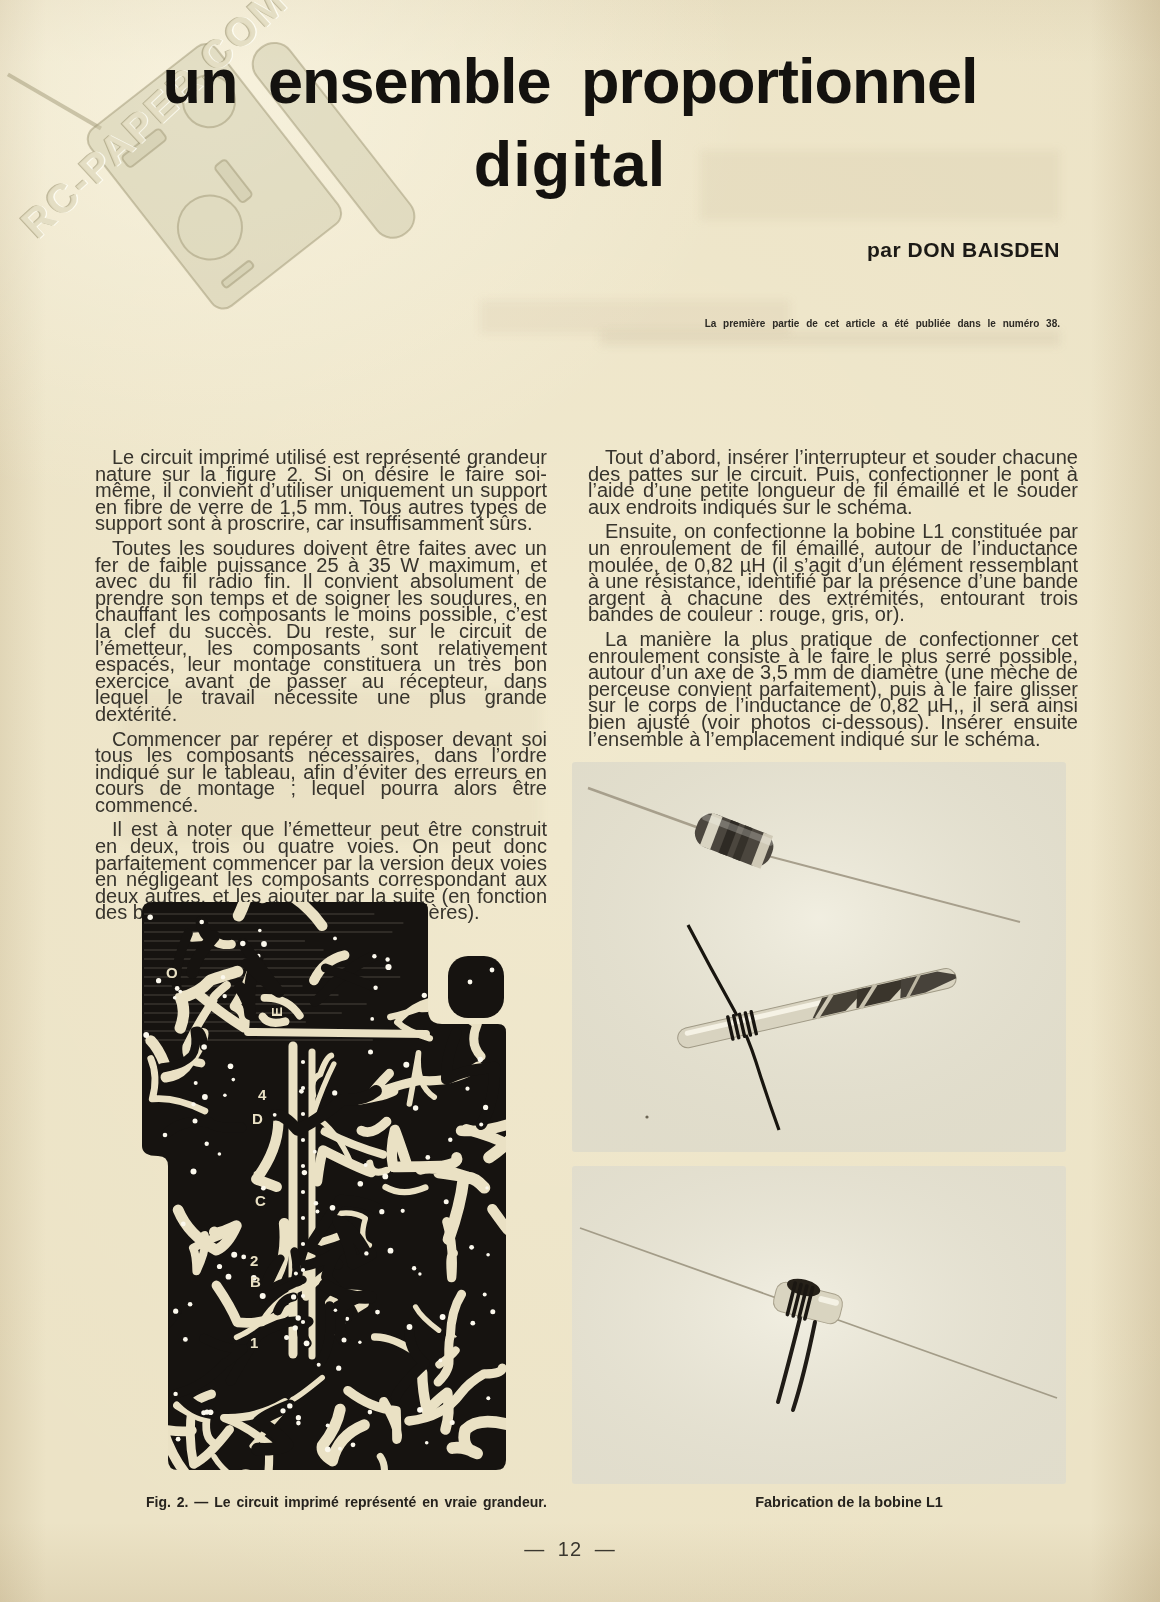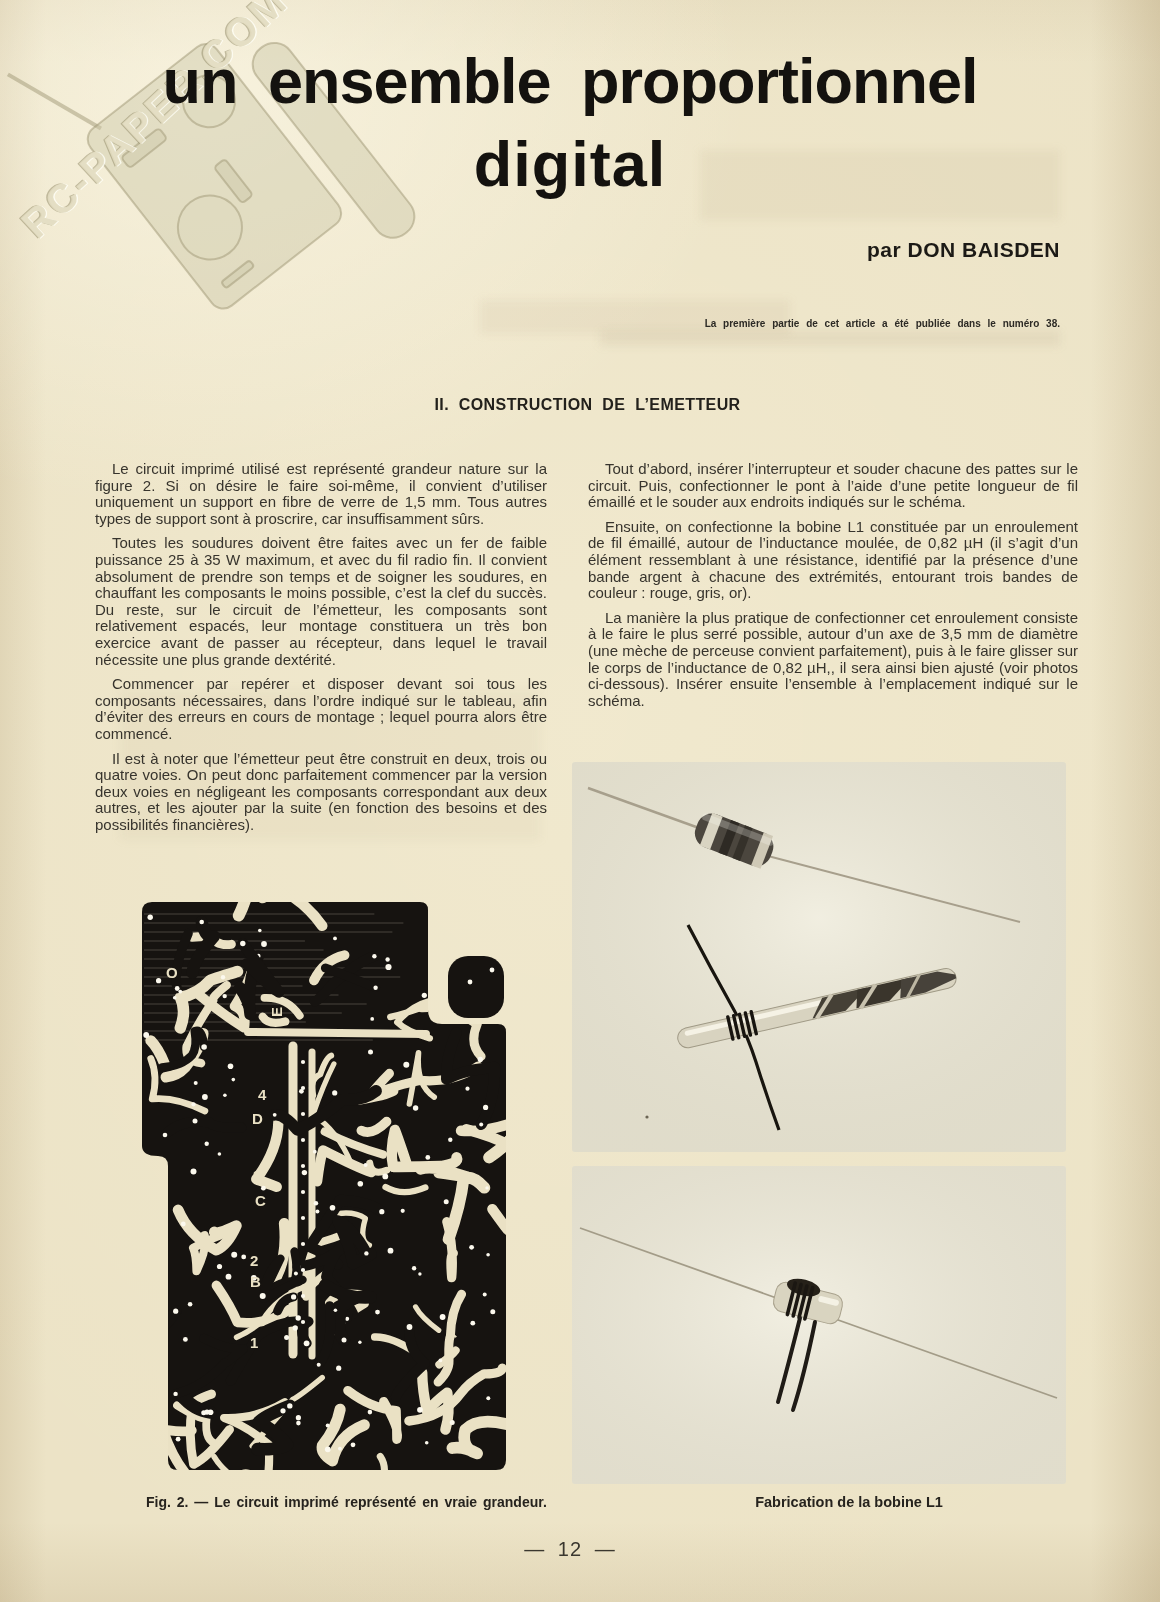--- a/index.html
+++ b/index.html
@@ -25,21 +25,21 @@
     text-shadow:1px 1px 0 rgba(255,255,248,.8), -1px -1px 0 rgba(150,142,108,.55);
   }
   
   .title{position:absolute;top:50px;left:0;width:1140px;text-align:center;color:#14120f;}
   .title .l1{font-size:63px;font-weight:bold;letter-spacing:-1px;word-spacing:14px;line-height:1;}
   .title .l2{font-size:63px;font-weight:bold;letter-spacing:1px;line-height:1;margin-top:20px;}
   .byline{position:absolute;top:238px;right:100px;font-size:21px;font-weight:bold;letter-spacing:.5px;color:#1c1a16;}
   .intro{position:absolute;top:306px;right:100px;font-size:10px;font-weight:bold;word-spacing:4px;color:#2c2a25;margin-top:12px;}
   .sect{position:absolute;top:396px;left:95px;width:985px;text-align:center;font-size:16px;font-weight:bold;letter-spacing:.4px;word-spacing:5px;color:#23211c;}
   
-  .col{position:absolute;top:461px;font-size:15px;line-height:16.6px;text-align:justify;color:#37342d;}
+  .col{position:absolute;top:449px;font-size:20px;line-height:16.6px;text-align:justify;color:#37342d;}
   .col p{margin:0 0 8px 0;text-indent:17px;}
   .col-left{left:95px;width:452px;}
   .col-right{left:588px;width:490px;}
   
   .fig2{position:absolute;left:128px;top:882px;width:384px;height:596px;}
   .fig2-caption{position:absolute;left:110px;top:1494px;width:470px;font-size:14px;font-weight:bold;color:#26231e;word-spacing:2px;padding-left:36px;}
   
   .photo{position:absolute;border-radius:3px;overflow:hidden;}
   .photo1{left:572px;top:762px;width:494px;height:390px;}
   .photo2{left:572px;top:1166px;width:494px;height:318px;}
@@ -71,21 +71,20 @@
     </svg>
     <div class="wm-text">RC-PAPER.COM</div>
   </div>
 
   <div class="title">
     <div class="l1">un ensemble proportionnel</div>
     <div class="l2">digital</div>
   </div>
   <div class="byline">par DON BAISDEN</div>
   <div class="intro">La première partie de cet article a été publiée dans le numéro 38.</div>
-  <div class="sect">II. CONSTRUCTION DE L’EMETTEUR</div>
 
   <div class="col col-left">
     <p>Le circuit imprimé utilisé est représenté grandeur nature sur la figure 2. Si on désire le faire soi-même, il convient d’utiliser uniquement un support en fibre de verre de 1,5 mm. Tous autres types de support sont à proscrire, car insuffisamment sûrs.</p>
     <p>Toutes les soudures doivent être faites avec un fer de faible puissance 25 à 35 W maximum, et avec du fil radio fin. Il convient absolument de prendre son temps et de soigner les soudures, en chauffant les composants le moins possible, c’est la clef du succès. Du reste, sur le circuit de l’émetteur, les composants sont relativement espacés, leur montage constituera un très bon exercice avant de passer au récepteur, dans lequel le travail nécessite une plus grande dextérité.</p>
     <p>Commencer par repérer et disposer devant soi tous les composants nécessaires, dans l’ordre indiqué sur le tableau, afin d’éviter des erreurs en cours de montage ; lequel pourra alors être commencé.</p>
     <p>Il est à noter que l’émetteur peut être construit en deux, trois ou quatre voies. On peut donc parfaitement commencer par la version deux voies en négligeant les composants correspondant aux deux autres, et les ajouter par la suite (en fonction des besoins et des possibilités financières).</p>
   </div>
   <div class="col col-right">
     <p>Tout d’abord, insérer l’interrupteur et souder chacune des pattes sur le circuit. Puis, confectionner le pont à l’aide d’une petite longueur de fil émaillé et le souder aux endroits indiqués sur le schéma.</p>
     <p>Ensuite, on confectionne la bobine L1 constituée par un enroulement de fil émaillé, autour de l’inductance moulée, de 0,82 µH (il s’agit d’un élément ressemblant à une résistance, identifié par la présence d’une bande argent à chacune des extrémités, entourant trois bandes de couleur : rouge, gris, or).</p>

